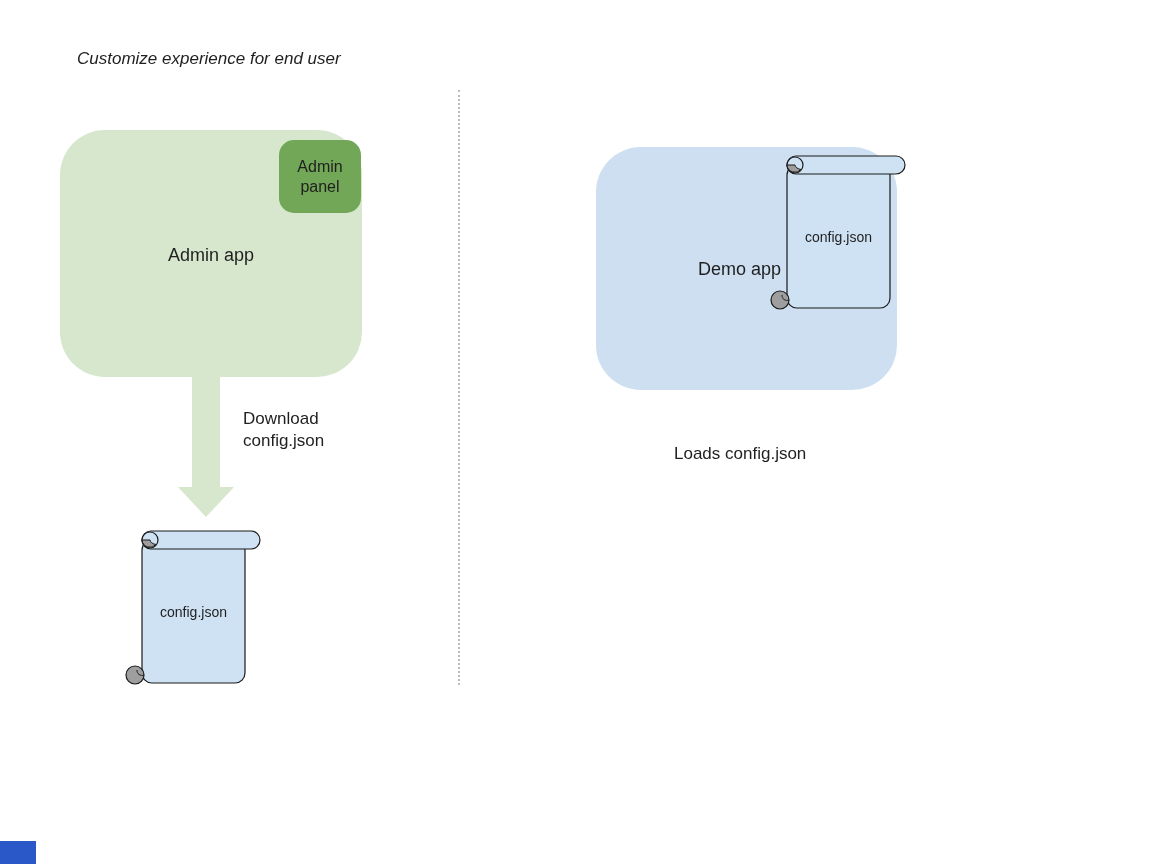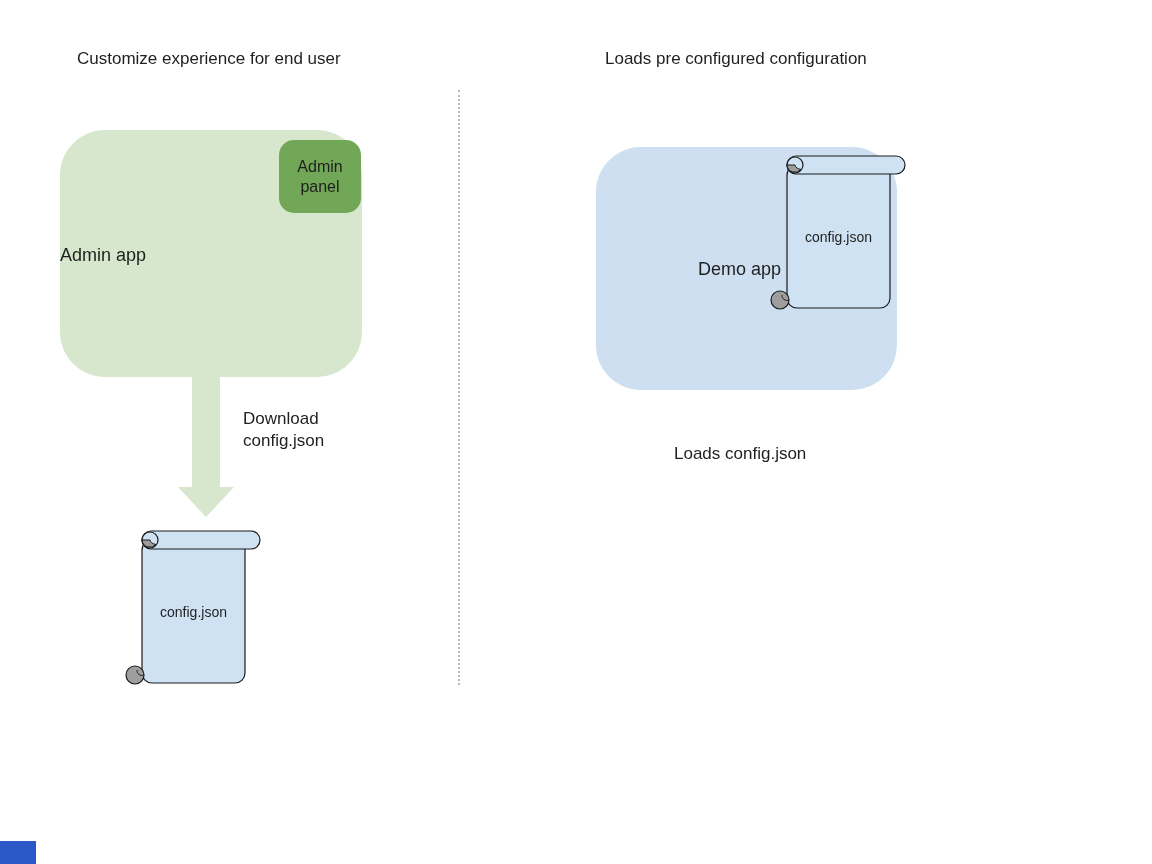--- a/index.html
+++ b/index.html
@@ -28,20 +28,21 @@
     border-radius: 45px;
   }
   .admin-app {
     left: 60px; top: 130px;
     width: 302px; height: 247px;
     background: var(--light-green);
   }
   .admin-app-label {
     left: 60px; top: 245px;
     width: 302px;
+    text-align: center;
     font-size: 18px;
   }
   .admin-panel {
     left: 279px; top: 140px;
     width: 82px; height: 73px;
     background: var(--green);
     border-radius: 15px;
     display: flex;
     align-items: center;
     justify-content: center;
@@ -102,23 +103,22 @@
     left: 0; top: 841px;
     width: 36px; height: 23px;
     background: var(--corner-blue);
   }
 </style>
 </head>
 <body>
 
 <div class="page">
 
-  <div class="abs section-title" style="left:77px; top:49px;">Customize experience for end user</div>
+  <div class="abs section-title" style="left:77px; top:49px;font-style:italic;">Customize experience for end user</div>
 
-  <div class="abs section-title" style="left:605px; top:49px;">Loads pre configured configuration</div>
 
   <div class="abs divider"></div>
 
   <div class="abs app-box admin-app"></div>
   <div class="abs admin-app-label">Admin app</div>
 
   <div class="abs admin-panel">
     <span>Admin panel</span>
   </div>
 

